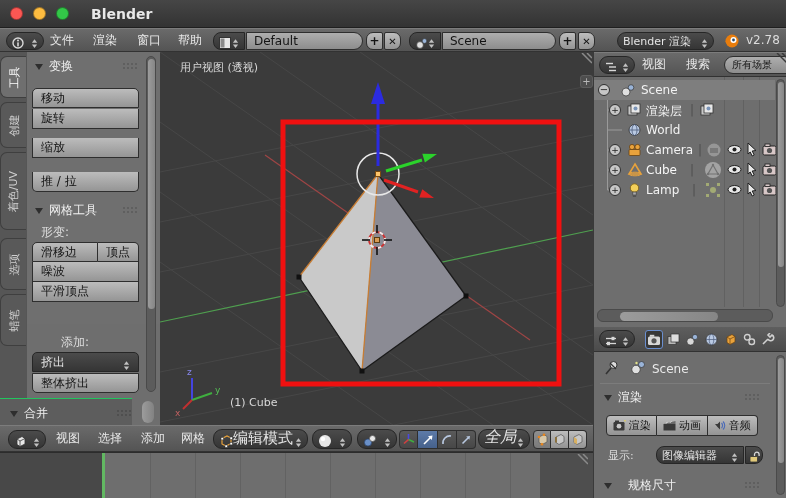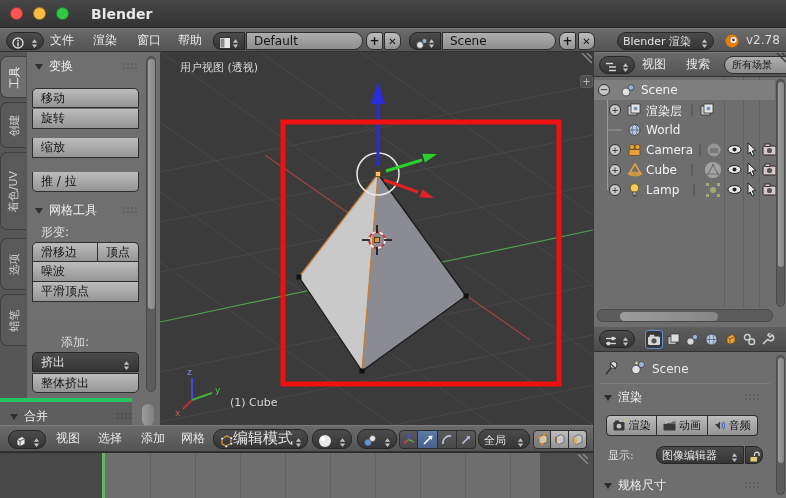--- a/index.html
+++ b/index.html
@@ -214,21 +214,21 @@
     </div>
     <div class="shelf-btn" style="top:321px;border-radius:0 0 5px 5px;">
         <span>整体挤出</span>
       </div>
 
     <div class="scroll-track" style="left:119px;top:4px;width:10px;height:336px;">
       <div class="scroll-thumb" style="left:1px;top:2px;width:7px;height:250px;"></div>
     </div>
   </div>
 
-  <div class="abs" style="left:0;top:398px;width:132px;height:27px;background:#5d5d5d;border-top:4px solid #22c55e;">
+  <div class="abs" style="left:0;top:398px;width:132px;height:27px;background:#5d5d5d;border-top:1px solid #22c55e;">
     <div class="abs" style="left:10px;top:6px;display:flex;align-items:center;gap:6px;">
       <span class="tri"></span>
       <span class="hdr-label">合并</span>
     </div>
     <svg class="grip" style="left:116px;top:10px;" viewBox="0 0 16 8">
       <g fill="#474747">
           <circle cx="2" cy="2" r="1"></circle>
           <circle cx="6" cy="2" r="1"></circle>
           <circle cx="10" cy="2" r="1"></circle>
           <circle cx="14" cy="2" r="1"></circle>
@@ -618,21 +618,21 @@
           <path d="M1 7 H7 L4 11 Z"></path>
         </svg>
     </div>
     <div class="abs btn-dark" style="left:151px;top:119px;width:18px;height:18px;border-radius:0 8px 8px 0;justify-content:center;">
       <svg class="icon" width="11" height="12" viewBox="0 0 11 12">
         <rect x="1" y="5.5" width="7.5" height="5.5" rx="1" fill="#e0c87a" stroke="#333" stroke-width=".8"></rect>
         <path d="M5.5 5 V3.5 a2.3 2.3 0 0 1 4.6 0 V5" fill="none" stroke="#d8d8d8" stroke-width="1.3"></path>
       </svg>
     </div>
 
-    <div class="abs" style="left:10px;top:150px;display:flex;align-items:center;gap:6px;">
+    <div class="abs" style="left:10px;top:150px;display:flex;align-items:center;gap:16px;">
       <span class="tri"></span>
       <span class="hdr-label">规格尺寸</span>
     </div>
     <svg class="grip" style="left:150px;top:154px;" viewBox="0 0 16 8">
       <g fill="#565656">
           <circle cx="2" cy="2" r="1"></circle>
           <circle cx="6" cy="2" r="1"></circle>
           <circle cx="10" cy="2" r="1"></circle>
           <circle cx="14" cy="2" r="1"></circle>
       <circle cx="2" cy="6" r="1"></circle>
@@ -722,21 +722,21 @@
           <path d="M2 10 A7 7 0 0 1 10 2" fill="none" stroke="#b8c8e0" stroke-width="1.6"></path>
         </svg>
       </div>
       <div class="btn-light" style="width:19px;border-left:none;border-radius:0 4px 4px 0;background:linear-gradient(#5a5a5a,#474747);">
         <svg class="icon" width="12" height="12" viewBox="0 0 12 12">
           <line x1="2.5" y1="9.5" x2="8" y2="4" stroke="#b8c8e0" stroke-width="1.6"></line>
             <polygon points="10,2 9.4,5.8 6.2,2.6" fill="#b8c8e0"></polygon>
         </svg>
       </div>
     </div>
-    <div class="abs btn-dark" style="left:478px;top:3px;width:52px;height:20px;font-size:11px;">
+    <div class="abs btn-dark" style="left:478px;top:3px;width:52px;height:20px;font-size:16px;font-style:italic;">
       <span>全局</span>
       <svg class="ud" viewBox="0 0 8 12">
           <path d="M4 1 L7 5 H1 Z"></path>
           <path d="M1 7 H7 L4 11 Z"></path>
         </svg>
     </div>
 
     <div class="abs" style="left:533px;top:4px;height:19px;display:flex;">
       <div class="btn-light" style="width:18px;border-radius:4px 0 0 4px;background:linear-gradient(#8f8f8f,#7a7a7a);">
         <svg class="icon" width="13" height="13" viewBox="0 0 13 13">

